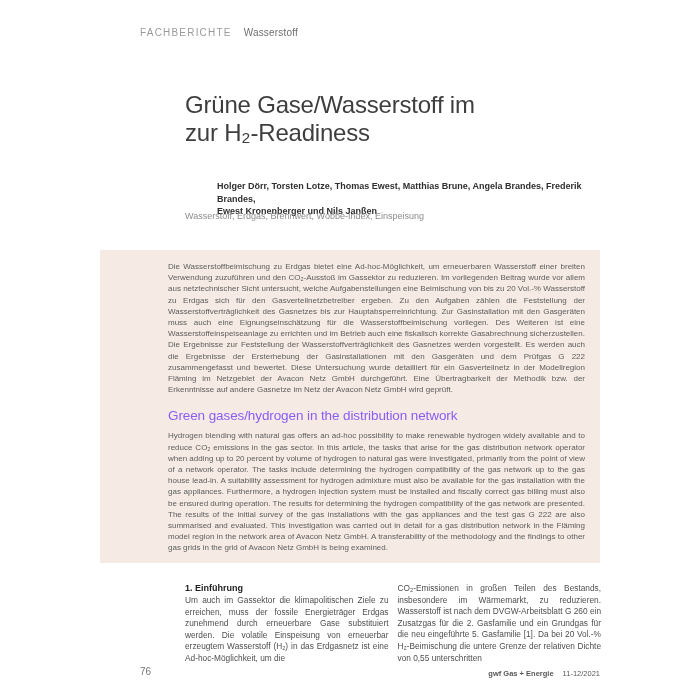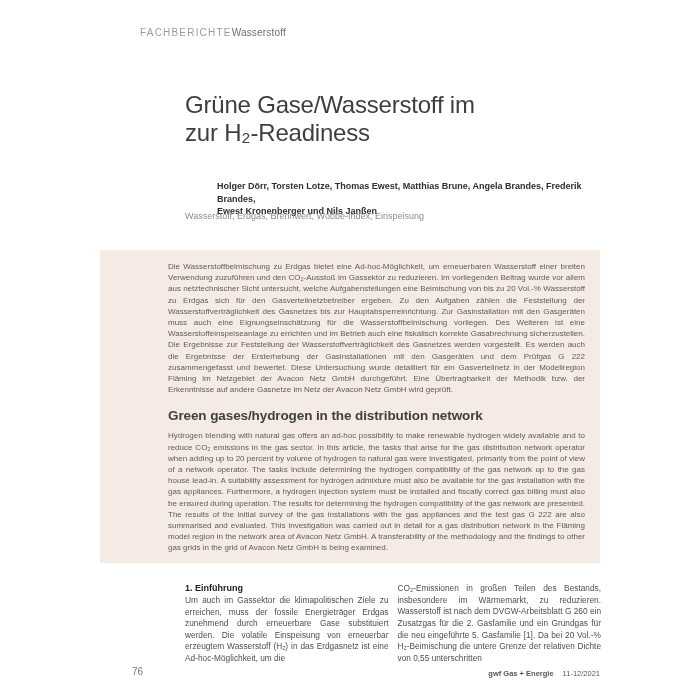--- a/index.html
+++ b/index.html
@@ -23,20 +23,21 @@
     left: 140px;
     top: 27px;
     font-size: 10px;
     color: #9a9a9a;
   }
   .runhead .section {
     letter-spacing: 1.2px;
     color: #9a9a9a;
   }
   .runhead .topic {
+    margin-left: 12px;
     letter-spacing: 0.2px;
     color: #6e6e6e;
   }
 
   
   .title {
     position: absolute;
     left: 185px;
     top: 75px;
     width: 430px;
@@ -83,54 +84,53 @@
   .abstract-box p {
     margin: 0;
     font-size: 8px;
     line-height: 11.2px;
     text-align: justify;
     color: #5c5c5c;
   }
   .abstract-box h2 {
     margin: 13px 0 7px 0;
     font-size: 13.5px;
-    font-weight: 700;
-    color: #404040;
+    font-weight: 400;
+    color: #8b5cf6;
     letter-spacing: -0.1px;
   }
 
   
   .columns {
     position: absolute;
     left: 185px;
     top: 583px;
     width: 416px;
     display: flex;
     gap: 9px;
-    align-items: center;
   }
   .col { flex: 1 1 0; }
   .col h3 {
     margin: 0 0 2px 0;
     font-size: 9px;
     font-weight: bold;
     color: #1e1e1e;
   }
   .col p {
     margin: 0;
     font-size: 8.3px;
     line-height: 11.6px;
     text-align: justify;
     color: #4e4e4e;
   }
 
   
   .footer-left {
     position: absolute;
-    left: 132px;
+    left: 140px;
     top: 666px;
     font-size: 10px;
     color: #777777;
   }
   .footer-right {
     position: absolute;
     right: 100px;
     top: 669px;
     font-size: 7.5px;
     color: #575757;

